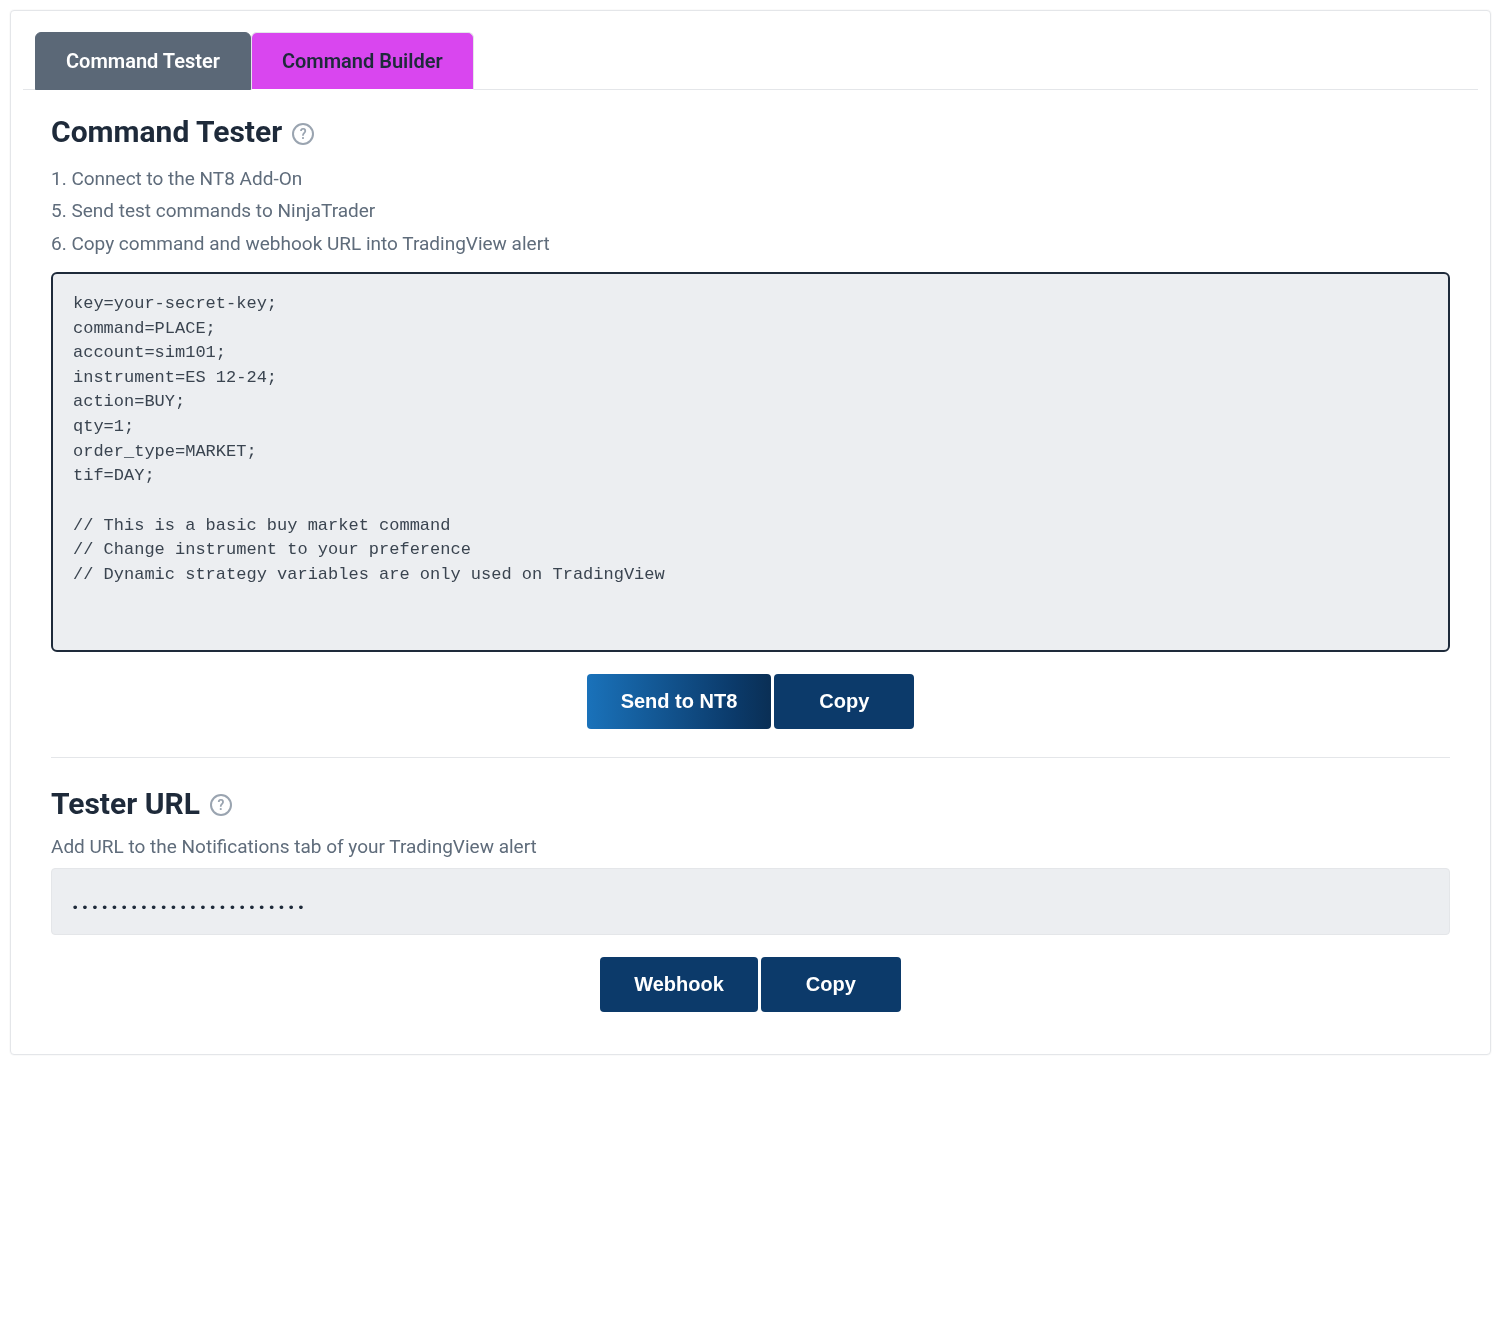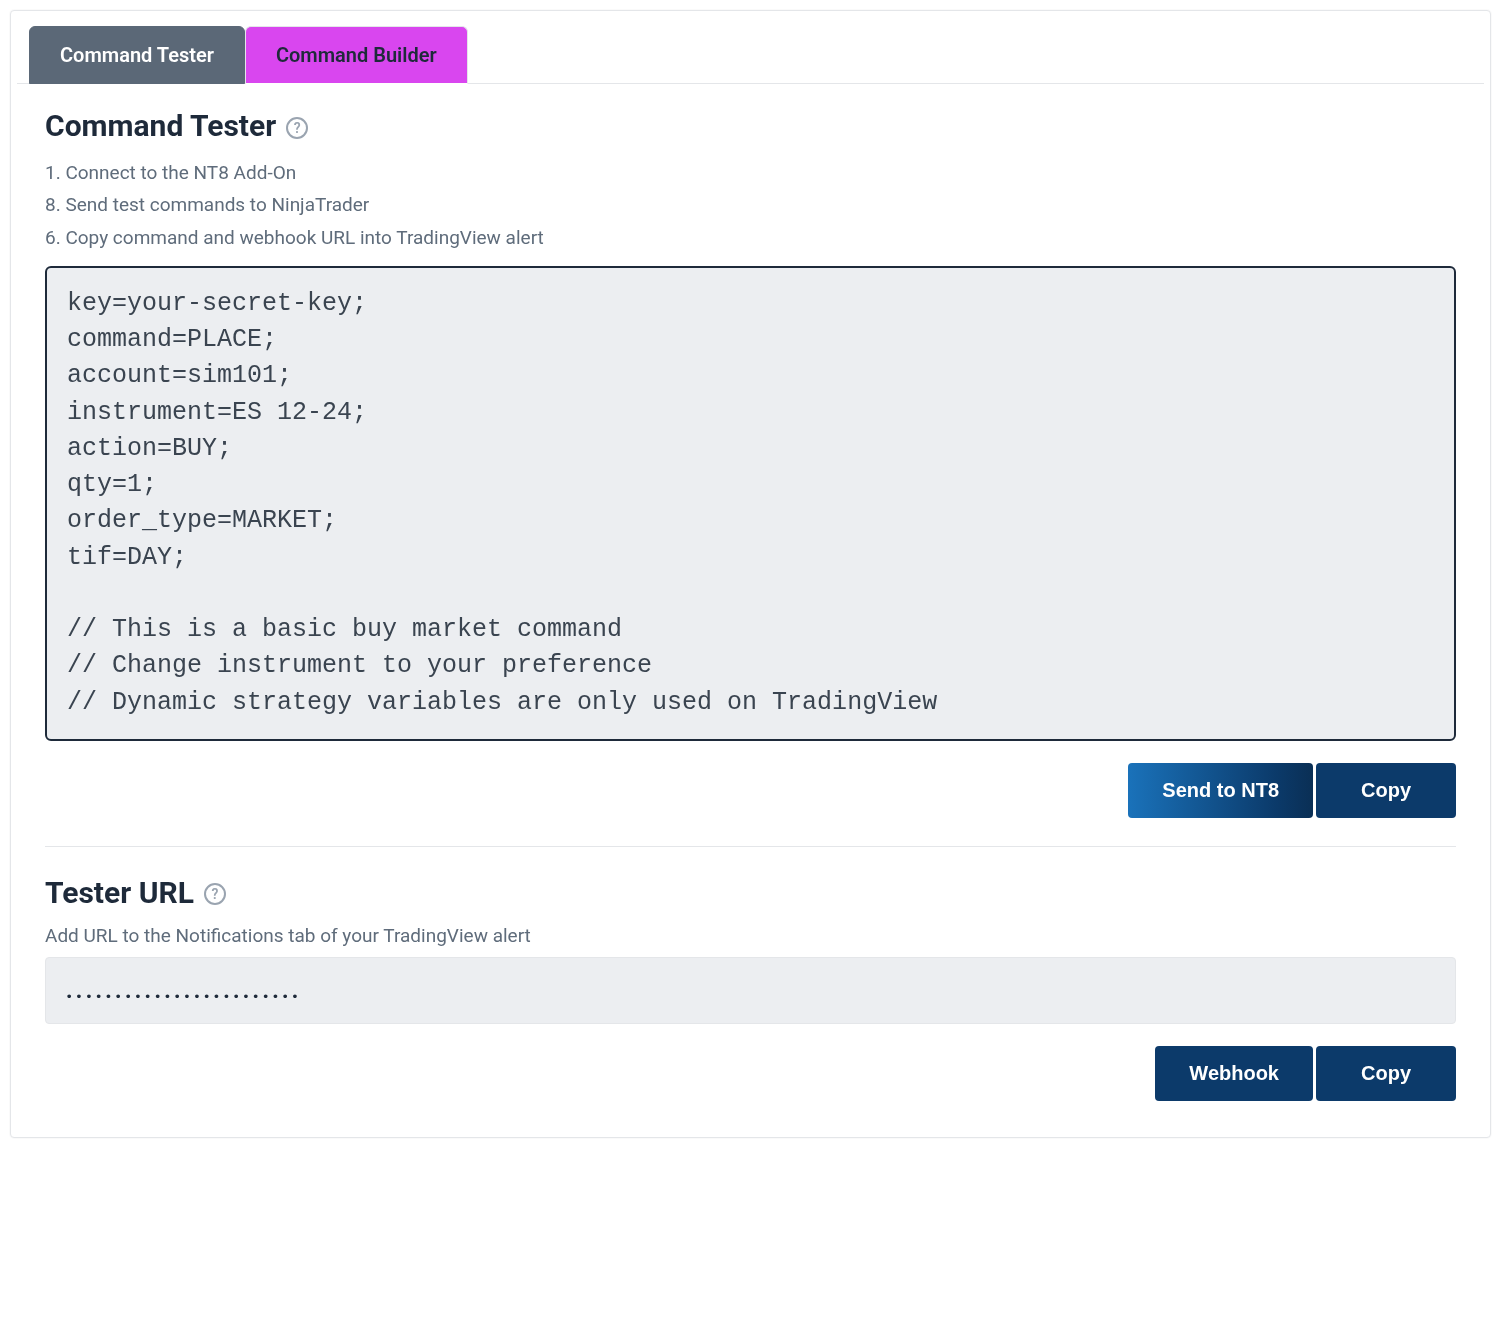--- a/index.html
+++ b/index.html
@@ -5,21 +5,21 @@
   * { box-sizing: border-box; margin: 0; padding: 0; }
   body {
     font-family: -apple-system, BlinkMacSystemFont, "Segoe UI", Roboto, "Helvetica Neue", Arial, sans-serif;
     background: #fff;
     padding: 10px;
     color: #2c3e50;
   }
   .outer-shell {
     border: 1px solid #e4e6e9;
     border-radius: 4px;
-    padding: 6px;
+    padding: 12px;
     background: #fff;
     box-shadow: 0 0 0 1px rgba(0,0,0,0.02);
   }
   .panel {
     background: #fff;
   }
   .tabs {
     display: flex;
     border-bottom: 1px solid #e4e6e9;
     padding-left: 12px;
@@ -83,29 +83,29 @@
     margin-bottom: 12px;
   }
   .code-area {
     width: 100%;
     min-height: 380px;
     background: #eceef1;
     border: 2px solid #1e2a3a;
     border-radius: 6px;
     padding: 18px 20px;
     font-family: "SFMono-Regular", Consolas, "Liberation Mono", Menlo, monospace;
-    font-size: 25px;
+    font-size: 17px;
     line-height: 1.45;
     color: #3a4450;
     white-space: pre;
     overflow: auto;
   }
   .btn-row {
     display: flex;
-    justify-content: flex-end;
+    justify-content: center;
     gap: 3px;
     margin-top: 22px;
   }
   .btn {
     min-width: 140px;
     padding: 16px 34px;
     font-size: 20px;
     font-weight: 600;
     color: #fff;
     border: none;
@@ -154,21 +154,21 @@
 
     <div class="content">
 
       <div class="section-head">
         <h2>Command Tester</h2>
         <span class="help-icon">?</span>
       </div>
 
       <div class="steps">
         <div>1. Connect to the NT8 Add-On</div>
-        <div>8. Send test commands to NinjaTrader</div>
+        <div>5. Send test commands to NinjaTrader</div>
         <div>6. Copy command and webhook URL into TradingView alert</div>
       </div>
 
       <div class="code-area">key=your-secret-key;
 command=PLACE;
 account=sim101;
 instrument=ES 12-24;
 action=BUY;
 qty=1;
 order_type=MARKET;

